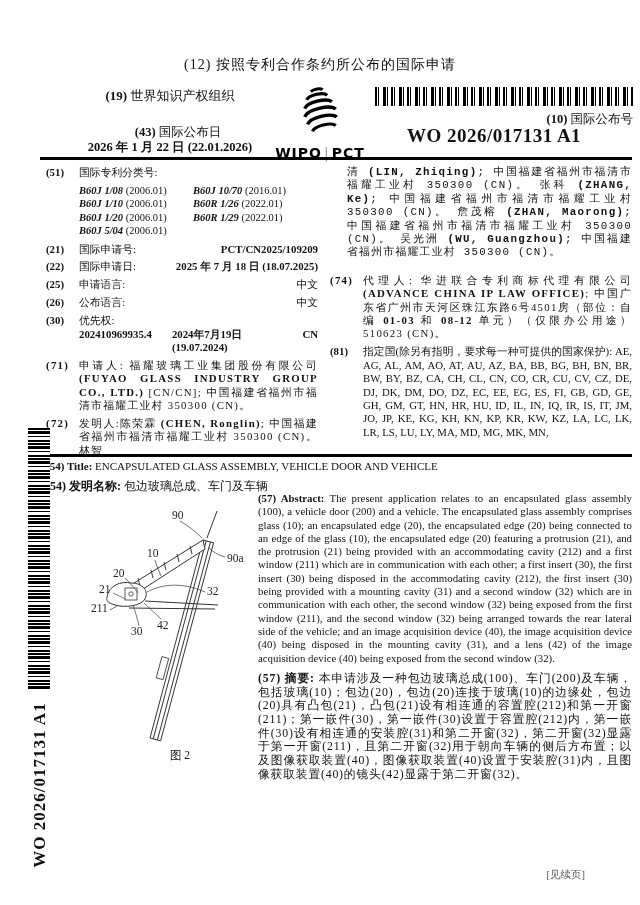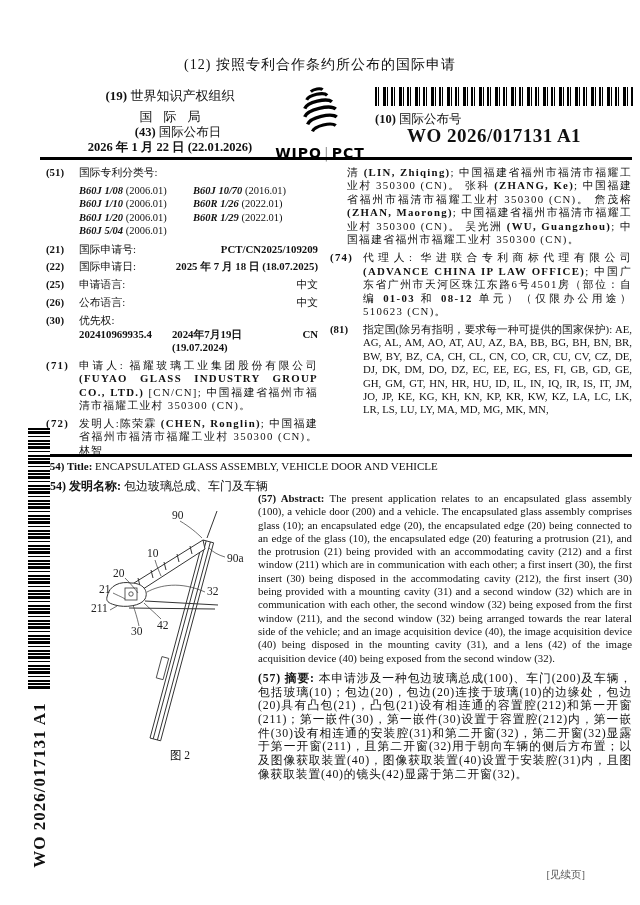--- a/index.html
+++ b/index.html
@@ -13,35 +13,35 @@
   .pub-statement { top:56px; left:0; width:640px; text-align:center; font-weight:normal; font-size:14px; letter-spacing:1px; }
   .org-block { top:87px; left:88px; width:164px; text-align:center; font-size:13px; }
   .org-line2 { letter-spacing:11px; text-indent:11px; margin-top:3px; }
   .pubdate-label { top:124px; left:96px; width:164px; text-align:center; font-size:12.5px; }
   .pubdate { top:139px; left:70px; width:200px; text-align:center; font-size:12.5px; font-weight:bold; }
   .logo-block { top:85px; left:268px; width:104px; text-align:center; }
   .logo-text { margin-top:2px; font-family:"DejaVu Sans","Liberation Sans",sans-serif; font-weight:bold; font-size:14px; letter-spacing:1px; color:#000; }
   .logo-sep { font-weight:normal; color:#999; padding:0 2px; }
   .barcode-top { top:87px; left:375px; width:258px; height:19px;
     background:repeating-linear-gradient(90deg,#000 0 2px,#fff 2px 3px,#000 3px 4px,#fff 4px 8px,#000 8px 11px,#fff 11px 12px,#000 12px 13px,#fff 13px 16px); }
-  .pubnum-label { top:111px; left:375px; width:258px; text-align:left; font-size:12.5px; }
+  .pubnum-label { top:111px; left:375px; width:258px; text-align:right; font-size:12.5px; }
   .pubnum { top:125px; left:355px; width:278px; text-align:center; font-size:19px; font-weight:bold; letter-spacing:0.5px; }
   .divider1 { top:157px; left:40px; width:592px; height:2.5px; background:#000; }
   .divider2 { top:454px; left:40px; width:592px; height:2.5px; background:#000; }
 
   
   .col { font-size:10.8px; line-height:13.4px; }
   .col-left  { top:166px; left:46px;  width:272px; }
   .col-right { top:166px; left:330px; width:302px; }
   .field { position:relative; padding-left:33px; margin-bottom:4.5px; }
   .fnum { position:absolute; left:0; top:0; font-weight:bold; }
   .kv { display:flex; justify-content:space-between; }
   .just { text-align:justify; }
   .sp { letter-spacing:1.3px; }
-  .cont { padding-left:17px; margin-bottom:5px; }
+  .cont { padding-left:17px; margin-bottom:14px;font-family:Liberation Mono, monospace; }
   .ipc-row { display:flex; padding-left:33px; font-size:10.5px; }
   .ipc-c { width:114px; }
   .code { font-weight:bold; font-style:italic; }
   .prow { display:flex; justify-content:space-between; padding-left:33px; font-weight:bold;gap:20px; }
 
   
   .title-en { top:460px; left:46px; width:586px; font-size:11px; }
   .title-zh { top:478px; left:46px; width:586px; font-size:12px; }
   .abstract-block { top:492px; left:258px; width:374px; }
   .abstract-en { font-size:10.8px; line-height:13.3px; text-align:justify; }
@@ -62,21 +62,20 @@
 </style>
 </head>
 <body>
 
 <div class="page">
 
   <div class="abs pub-statement">(12) 按照专利合作条约所公布的国际申请</div>
 
   <div class="abs org-block">
     <div><span class="b">(19)</span> <span>世界知识产权组织</span></div>
-    <div class="org-line2">国际局</div>
   </div>
   <div class="abs pubdate-label"><span class="b">(43)</span> <span>国际公布日</span></div>
   <div class="abs pubdate">2026 年 1 月 22 日 (22.01.2026)</div>
 
   <div class="abs logo-block">
     <svg width="50" height="54" viewBox="0 0 50 54">
       <g transform="rotate(-14 25 27)" stroke="#000" fill="none">
         <path d="M21 5 A 7 3.2 0 0 1 33 6" stroke-width="3"></path>
         <path d="M15 12 A 11 4.6 0 0 1 36 12.5" stroke-width="3.2"></path>
         <path d="M11 20 A 14.5 5.6 0 0 1 39 20" stroke-width="3.4"></path>

